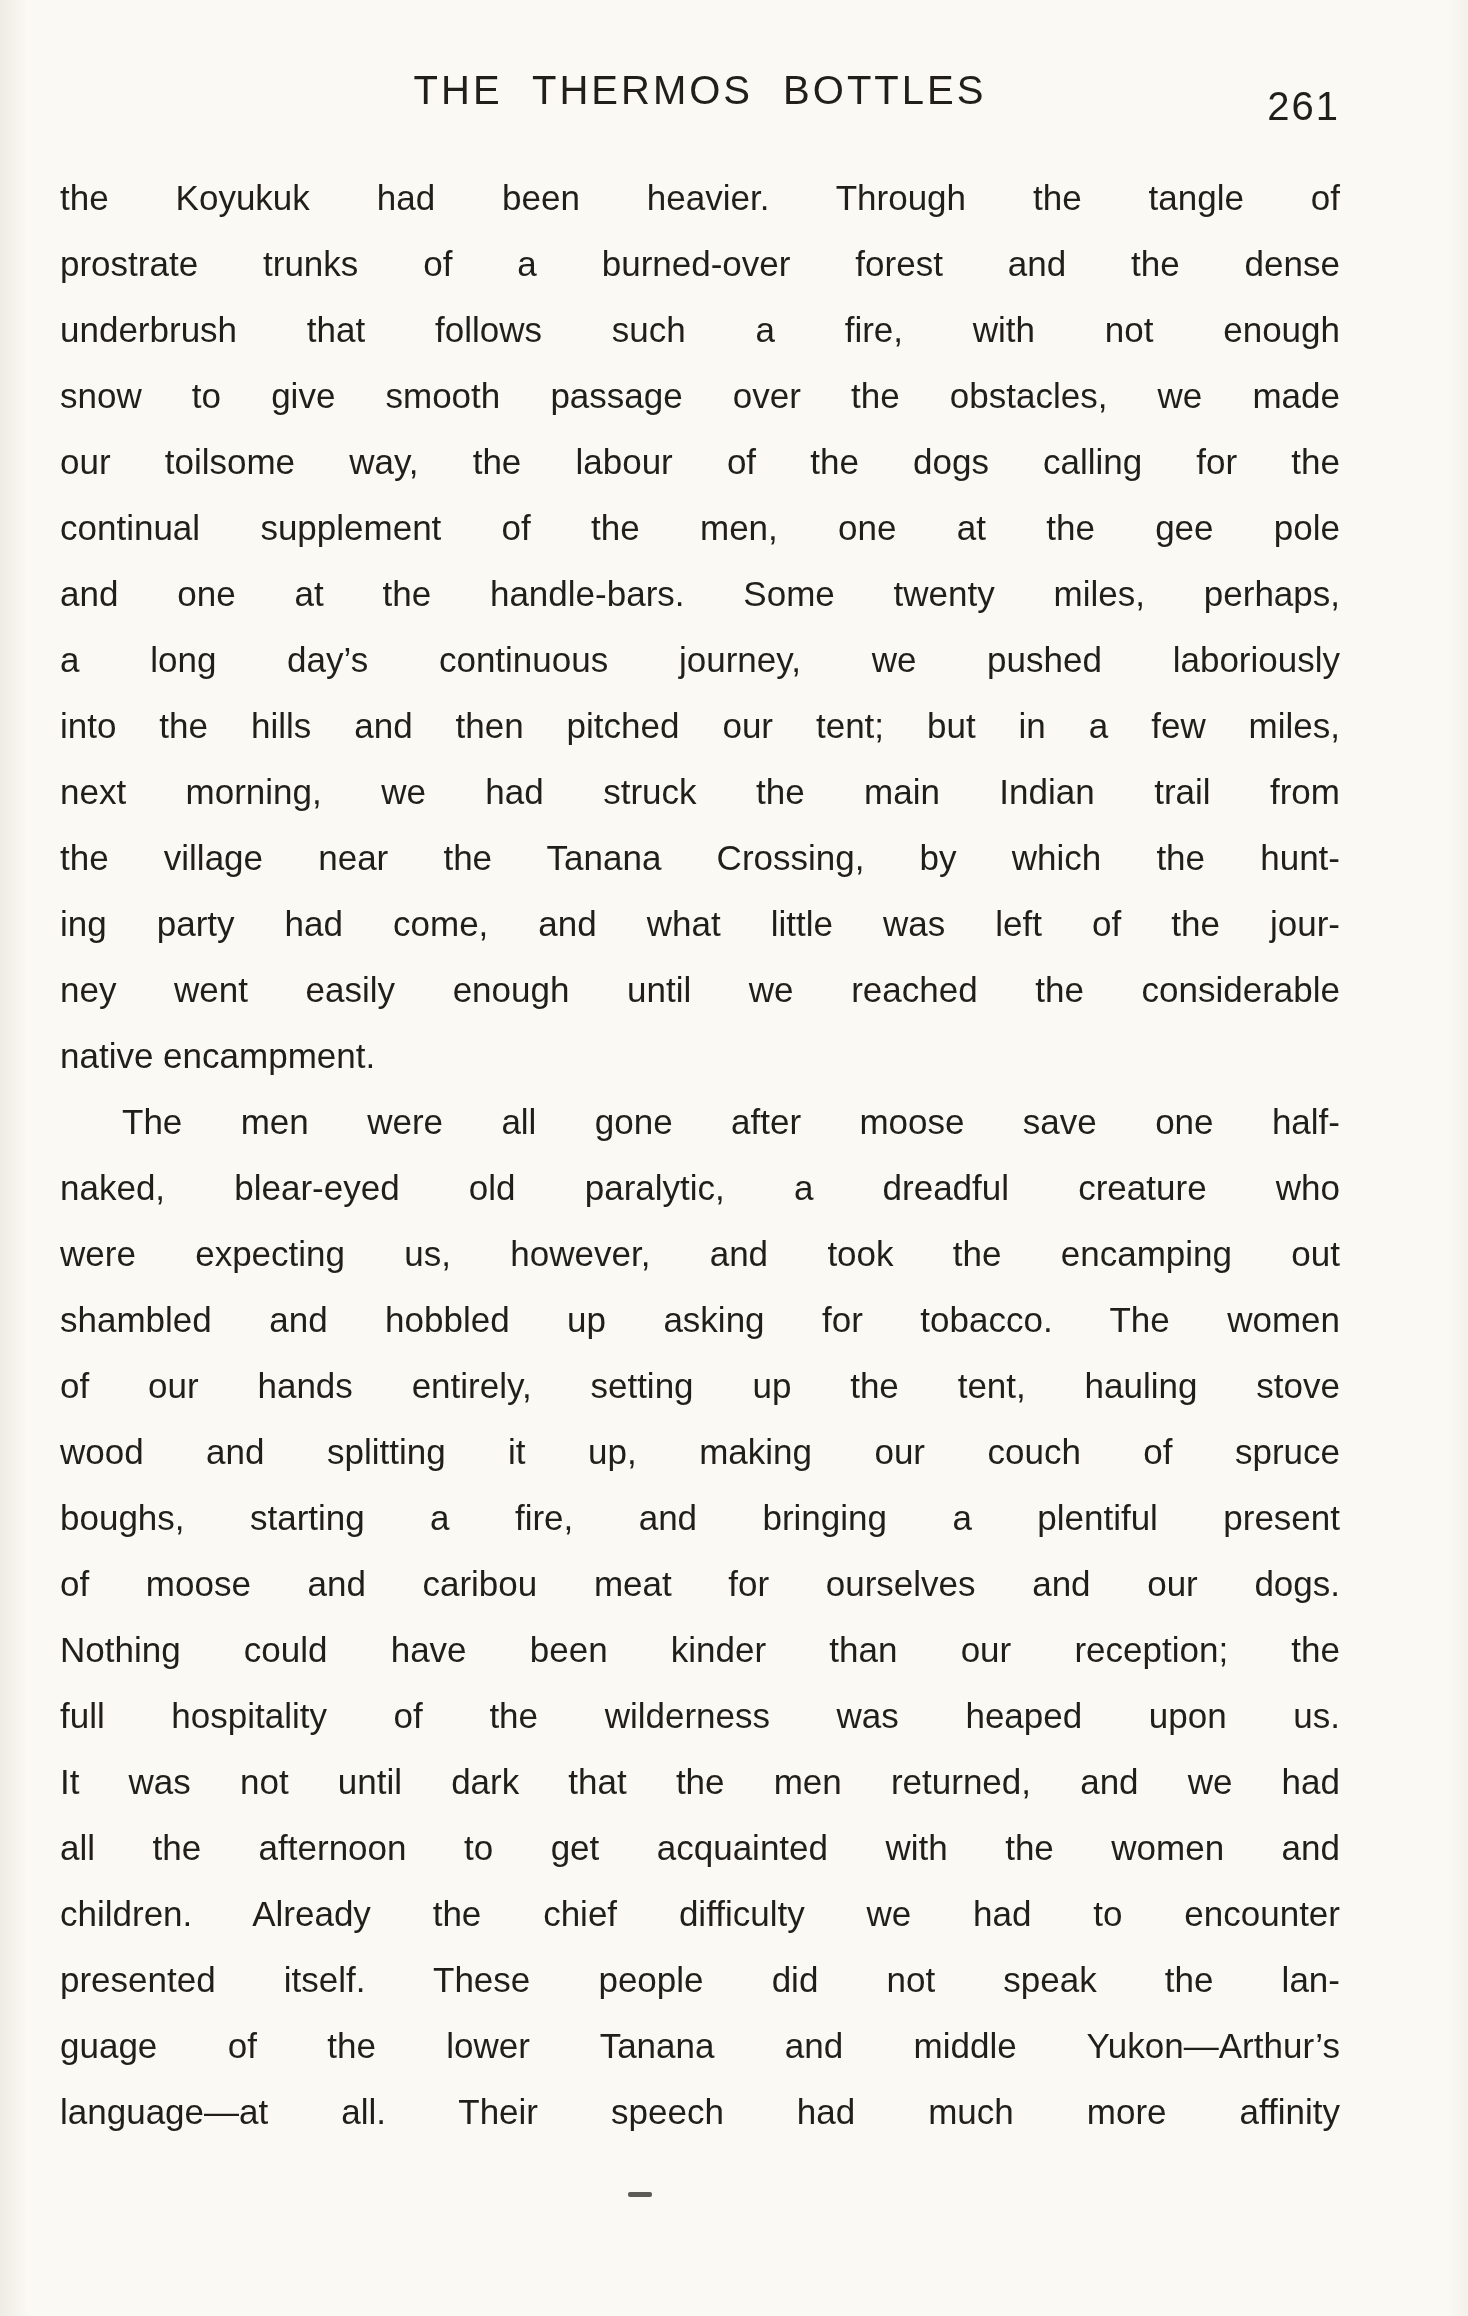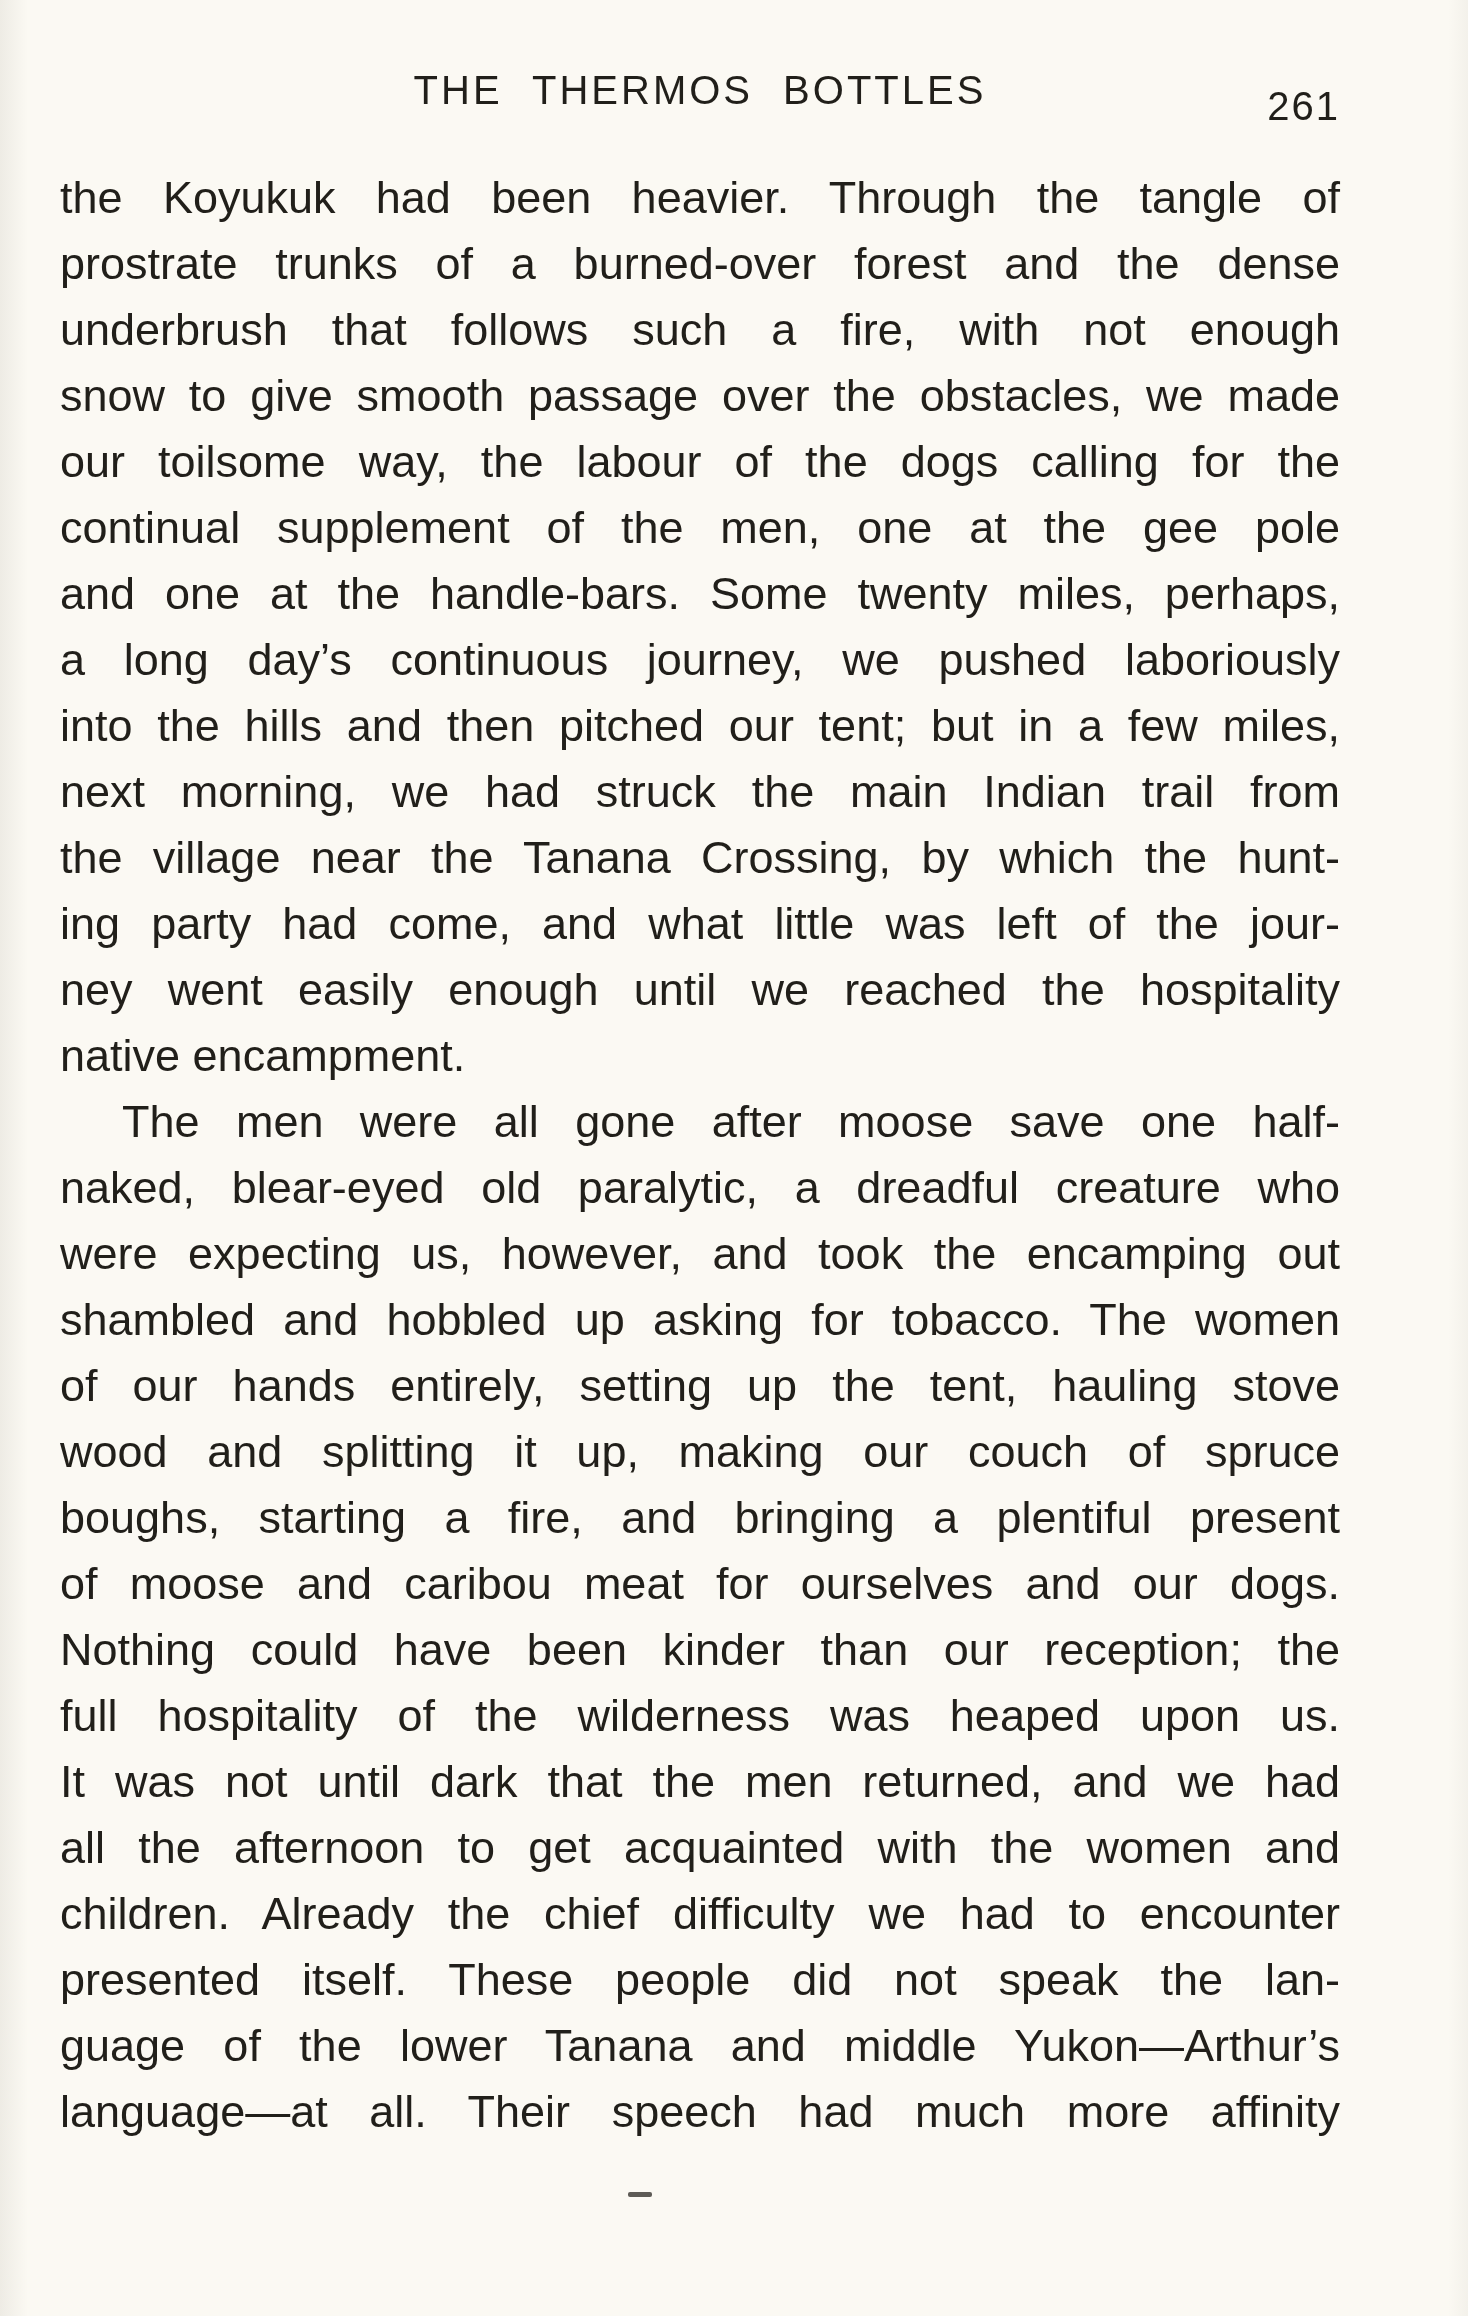--- a/index.html
+++ b/index.html
@@ -48,21 +48,21 @@
     word-spacing: 16px;
   }
   .page-number {
     position: absolute;
     right: 0;
     top: 16px;
     letter-spacing: 2px;
   }
   .page-body {
     margin-top: 49px;
-    font-size: 45px;
+    font-size: 35px;
   }
   .line {
     height: 66px;
     line-height: 66px;
     text-align: justify;
     text-align-last: justify;
     white-space: nowrap;
   }
   .line.last {
     text-align-last: left;
@@ -96,21 +96,21 @@
           <div class="line">underbrush that follows such a fire, with not enough</div>
           <div class="line">snow to give smooth passage over the obstacles, we made</div>
           <div class="line">our toilsome way, the labour of the dogs calling for the</div>
           <div class="line">continual supplement of the men, one at the gee pole</div>
           <div class="line">and one at the handle-bars. Some twenty miles, perhaps,</div>
           <div class="line">a long day’s continuous journey, we pushed laboriously</div>
           <div class="line">into the hills and then pitched our tent; but in a few miles,</div>
           <div class="line">next morning, we had struck the main Indian trail from</div>
           <div class="line">the village near the Tanana Crossing, by which the hunt-</div>
           <div class="line">ing party had come, and what little was left of the jour-</div>
-          <div class="line">ney went easily enough until we reached the hospitality</div>
+          <div class="line">ney went easily enough until we reached the considerable</div>
           <div class="line last">native encampment.</div>
         </div>
         <div class="paragraph">
           <div class="line indent">The men were all gone after moose save one half-</div>
           <div class="line">naked, blear-eyed old paralytic, a dreadful creature who</div>
           <div class="line">were expecting us, however, and took the encamping out</div>
           <div class="line">shambled and hobbled up asking for tobacco. The women</div>
           <div class="line">of our hands entirely, setting up the tent, hauling stove</div>
           <div class="line">wood and splitting it up, making our couch of spruce</div>
           <div class="line">boughs, starting a fire, and bringing a plentiful present</div>

